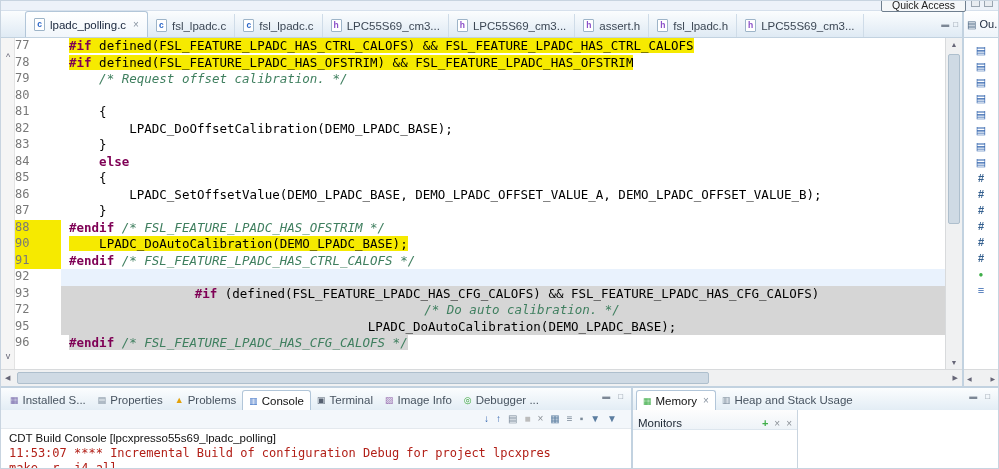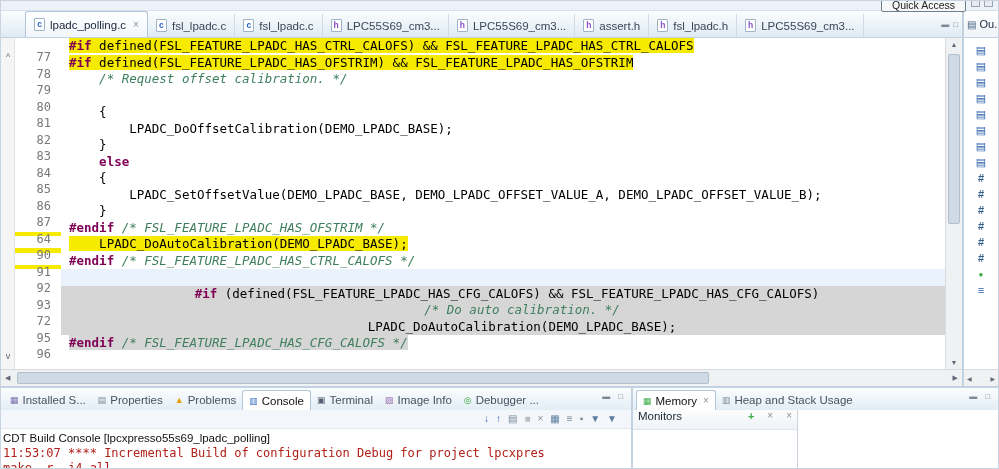--- a/index.html
+++ b/index.html
@@ -45,22 +45,22 @@
   .mini-ico { font-size:8px; color:#7c8795; margin:0 4px 8px 0; }
 
   .editor-body { flex:1; display:flex; min-height:0; background:#fff; }
   .left-strip { width:14px; background:#f5f5f5; border-right:1px solid #e3e3e3; position:relative; flex:none; }
   .chev { position:absolute; left:0; width:14px; text-align:center; font-size:9px; color:#667; }
   .chev.top { top:14px; } .chev.bot { bottom:8px; }
 
   .code-scroll { flex:1; min-width:0; overflow:hidden; background:#fff; }
   .cline { display:flex; height:16.5px; line-height:16.5px; white-space:pre; }
   .lnum {
-    flex:none; width:46px; padding-right:10px; text-align:right;
-    font:12px "DejaVu Sans Mono", monospace; color:var(--ln,#787878);margin-top:12px;
+    flex:none; width:46px; padding-right:10px; 
+    font:12px "DejaVu Sans Mono", monospace; color:var(--ln,#787878);
   }
   .lnum.gy { background:var(--yellow,#f6ea00); }
   .ltext { font:12.5px/16.5px "DejaVu Sans Mono", monospace; color:#000; padding-left:8px; white-space:pre; }
   .ltext.grow { flex:1; }
   .bg-sel { background:var(--sel,#d6d6d6);text-align:center; }
   .bg-cur { background:var(--cur,#e9f2fd); }
   .hl-yellow { background:var(--yellow,#f6ea00); }
   .hl-sel { background:var(--sel,#d6d6d6); }
   .tok-pp { color:var(--kw,#7f0055); font-weight:bold; }
   .tok-kw { color:var(--kw,#7f0055); font-weight:bold; }
@@ -98,28 +98,28 @@
     font-size:11.5px; color:#46525f; white-space:nowrap; }
   .btab.active { background:#fff; border:1px solid #b2c6d9; border-bottom:none; border-radius:3px 3px 0 0; color:#111; }
   .btab-ico { font-size:9px; }
   .pminmax { position:absolute; right:8px; top:4px; display:flex; gap:8px; }
   .pm-ico { font-size:8px; color:#7c8795; }
 
   .ctoolbar { height:18px; flex:none; display:flex; justify-content:flex-end; align-items:center;
     gap:7px; padding-right:14px; background:#f3f7fb; }
   .cticon { font-size:10px; line-height:10px; }
 
-  .cbody { flex:1; background:#fff; overflow:hidden; padding-left:2px; border-top:1px solid #e4e9ee; }
+  .cbody { flex:1; background:#fff; overflow:hidden; padding-left:8px; border-top:1px solid #e4e9ee; }
   .cdesc { font-size:11.5px; color:#111; height:16px; line-height:16px; margin-top:1px; white-space:nowrap; }
   .cout { font:12px/15px "DejaVu Sans Mono", monospace; height:15px; white-space:pre; color:var(--err,#b22018); }
 
   .memory-panel { flex:1; min-width:0; display:flex; flex-direction:column; border-left:2px solid #c2d2e0; }
   .mem-sub { flex:1; display:flex; background:#fff; min-height:0; }
   .monitors-col { width:165px; flex:none; border-right:1px solid #c9d4df; display:flex; flex-direction:column; }
-  .mon-header { height:20px; flex:none; display:flex; align-items:flex-start; padding:0 5px; gap:13px;
+  .mon-header { height:20px; flex:none; display:flex; align-items:flex-end; padding:0 5px; gap:6px;
     font-size:11.5px; color:#1c2733; background:linear-gradient(#fdfdfd,#eef3f8); border-bottom:1px solid #dde6ee; }
   .mon-sp { flex:1; }
   .mon-ico { font-size:10px; color:#8a9097; }
   .mon-ico.add { color:var(--memgreen,#3fae49); font-weight:bold; font-size:11px; }
   .mon-body { flex:1; background:#fff; }
   .mem-main { flex:1; background:#fff; }
 </style>
 </head>
 <body>
 
@@ -186,21 +186,21 @@
               <div class="cline"><span class="lnum">78</span><span class="ltext"><span class="hl-yellow"><span class="tok-pp">#if</span><span class="tok-pl"> defined(FSL_FEATURE_LPADC_HAS_OFSTRIM) &amp;&amp; FSL_FEATURE_LPADC_HAS_OFSTRIM</span></span></span></div>
               <div class="cline"><span class="lnum">79</span><span class="ltext"><span class="tok-cm">    /* Request offset calibration. */</span></span></div>
               <div class="cline"><span class="lnum">80</span></div>
               <div class="cline"><span class="lnum">81</span><span class="ltext"><span class="tok-pl">    {</span></span></div>
               <div class="cline"><span class="lnum">82</span><span class="ltext"><span class="tok-pl">        LPADC_DoOffsetCalibration(DEMO_LPADC_BASE);</span></span></div>
               <div class="cline"><span class="lnum">83</span><span class="ltext"><span class="tok-pl">    }</span></span></div>
               <div class="cline"><span class="lnum">84</span><span class="ltext"><span class="tok-pl">    </span><span class="tok-kw">else</span></span></div>
               <div class="cline"><span class="lnum">85</span><span class="ltext"><span class="tok-pl">    {</span></span></div>
               <div class="cline"><span class="lnum">86</span><span class="ltext"><span class="tok-pl">        LPADC_SetOffsetValue(DEMO_LPADC_BASE, DEMO_LPADC_OFFSET_VALUE_A, DEMO_LPADC_OFFSET_VALUE_B);</span></span></div>
               <div class="cline"><span class="lnum">87</span><span class="ltext"><span class="tok-pl">    }</span></span></div>
-              <div class="cline"><span class="lnum gy">64</span><span class="ltext"><span class="tok-pp">#endif</span><span class="tok-cm"> /* FSL_FEATURE_LPADC_HAS_OFSTRIM */</span></span></div>
+              <div class="cline"><span class="lnum gy">88</span><span class="ltext"><span class="tok-pp">#endif</span><span class="tok-cm"> /* FSL_FEATURE_LPADC_HAS_OFSTRIM */</span></span></div>
               <div class="cline"><span class="lnum gy">90</span><span class="ltext"><span class="hl-yellow"><span class="tok-pl">    LPADC_DoAutoCalibration(DEMO_LPADC_BASE);</span></span></span></div>
               <div class="cline"><span class="lnum gy">91</span><span class="ltext"><span class="tok-pp">#endif</span><span class="tok-cm"> /* FSL_FEATURE_LPADC_HAS_CTRL_CALOFS */</span></span></div>
               <div class="cline"><span class="lnum">92</span><span class="ltext bg-cur grow"></span></div>
               <div class="cline"><span class="lnum">93</span><span class="ltext bg-sel grow"><span class="tok-pp">#if</span><span class="tok-pl"> (defined(FSL_FEATURE_LPADC_HAS_CFG_CALOFS) &amp;&amp; FSL_FEATURE_LPADC_HAS_CFG_CALOFS)</span></span></div>
               <div class="cline"><span class="lnum">72</span><span class="ltext bg-sel grow"><span class="tok-cm">    /* Do auto calibration. */</span></span></div>
               <div class="cline"><span class="lnum">95</span><span class="ltext bg-sel grow"><span class="tok-pl">    LPADC_DoAutoCalibration(DEMO_LPADC_BASE);</span></span></div>
               <div class="cline"><span class="lnum">96</span><span class="ltext"><span class="hl-sel"><span class="tok-pp">#endif</span><span class="tok-cm"> /* FSL_FEATURE_LPADC_HAS_CFG_CALOFS */</span></span></span></div>
             </div>
         </div>
         <div class="vscroll">

